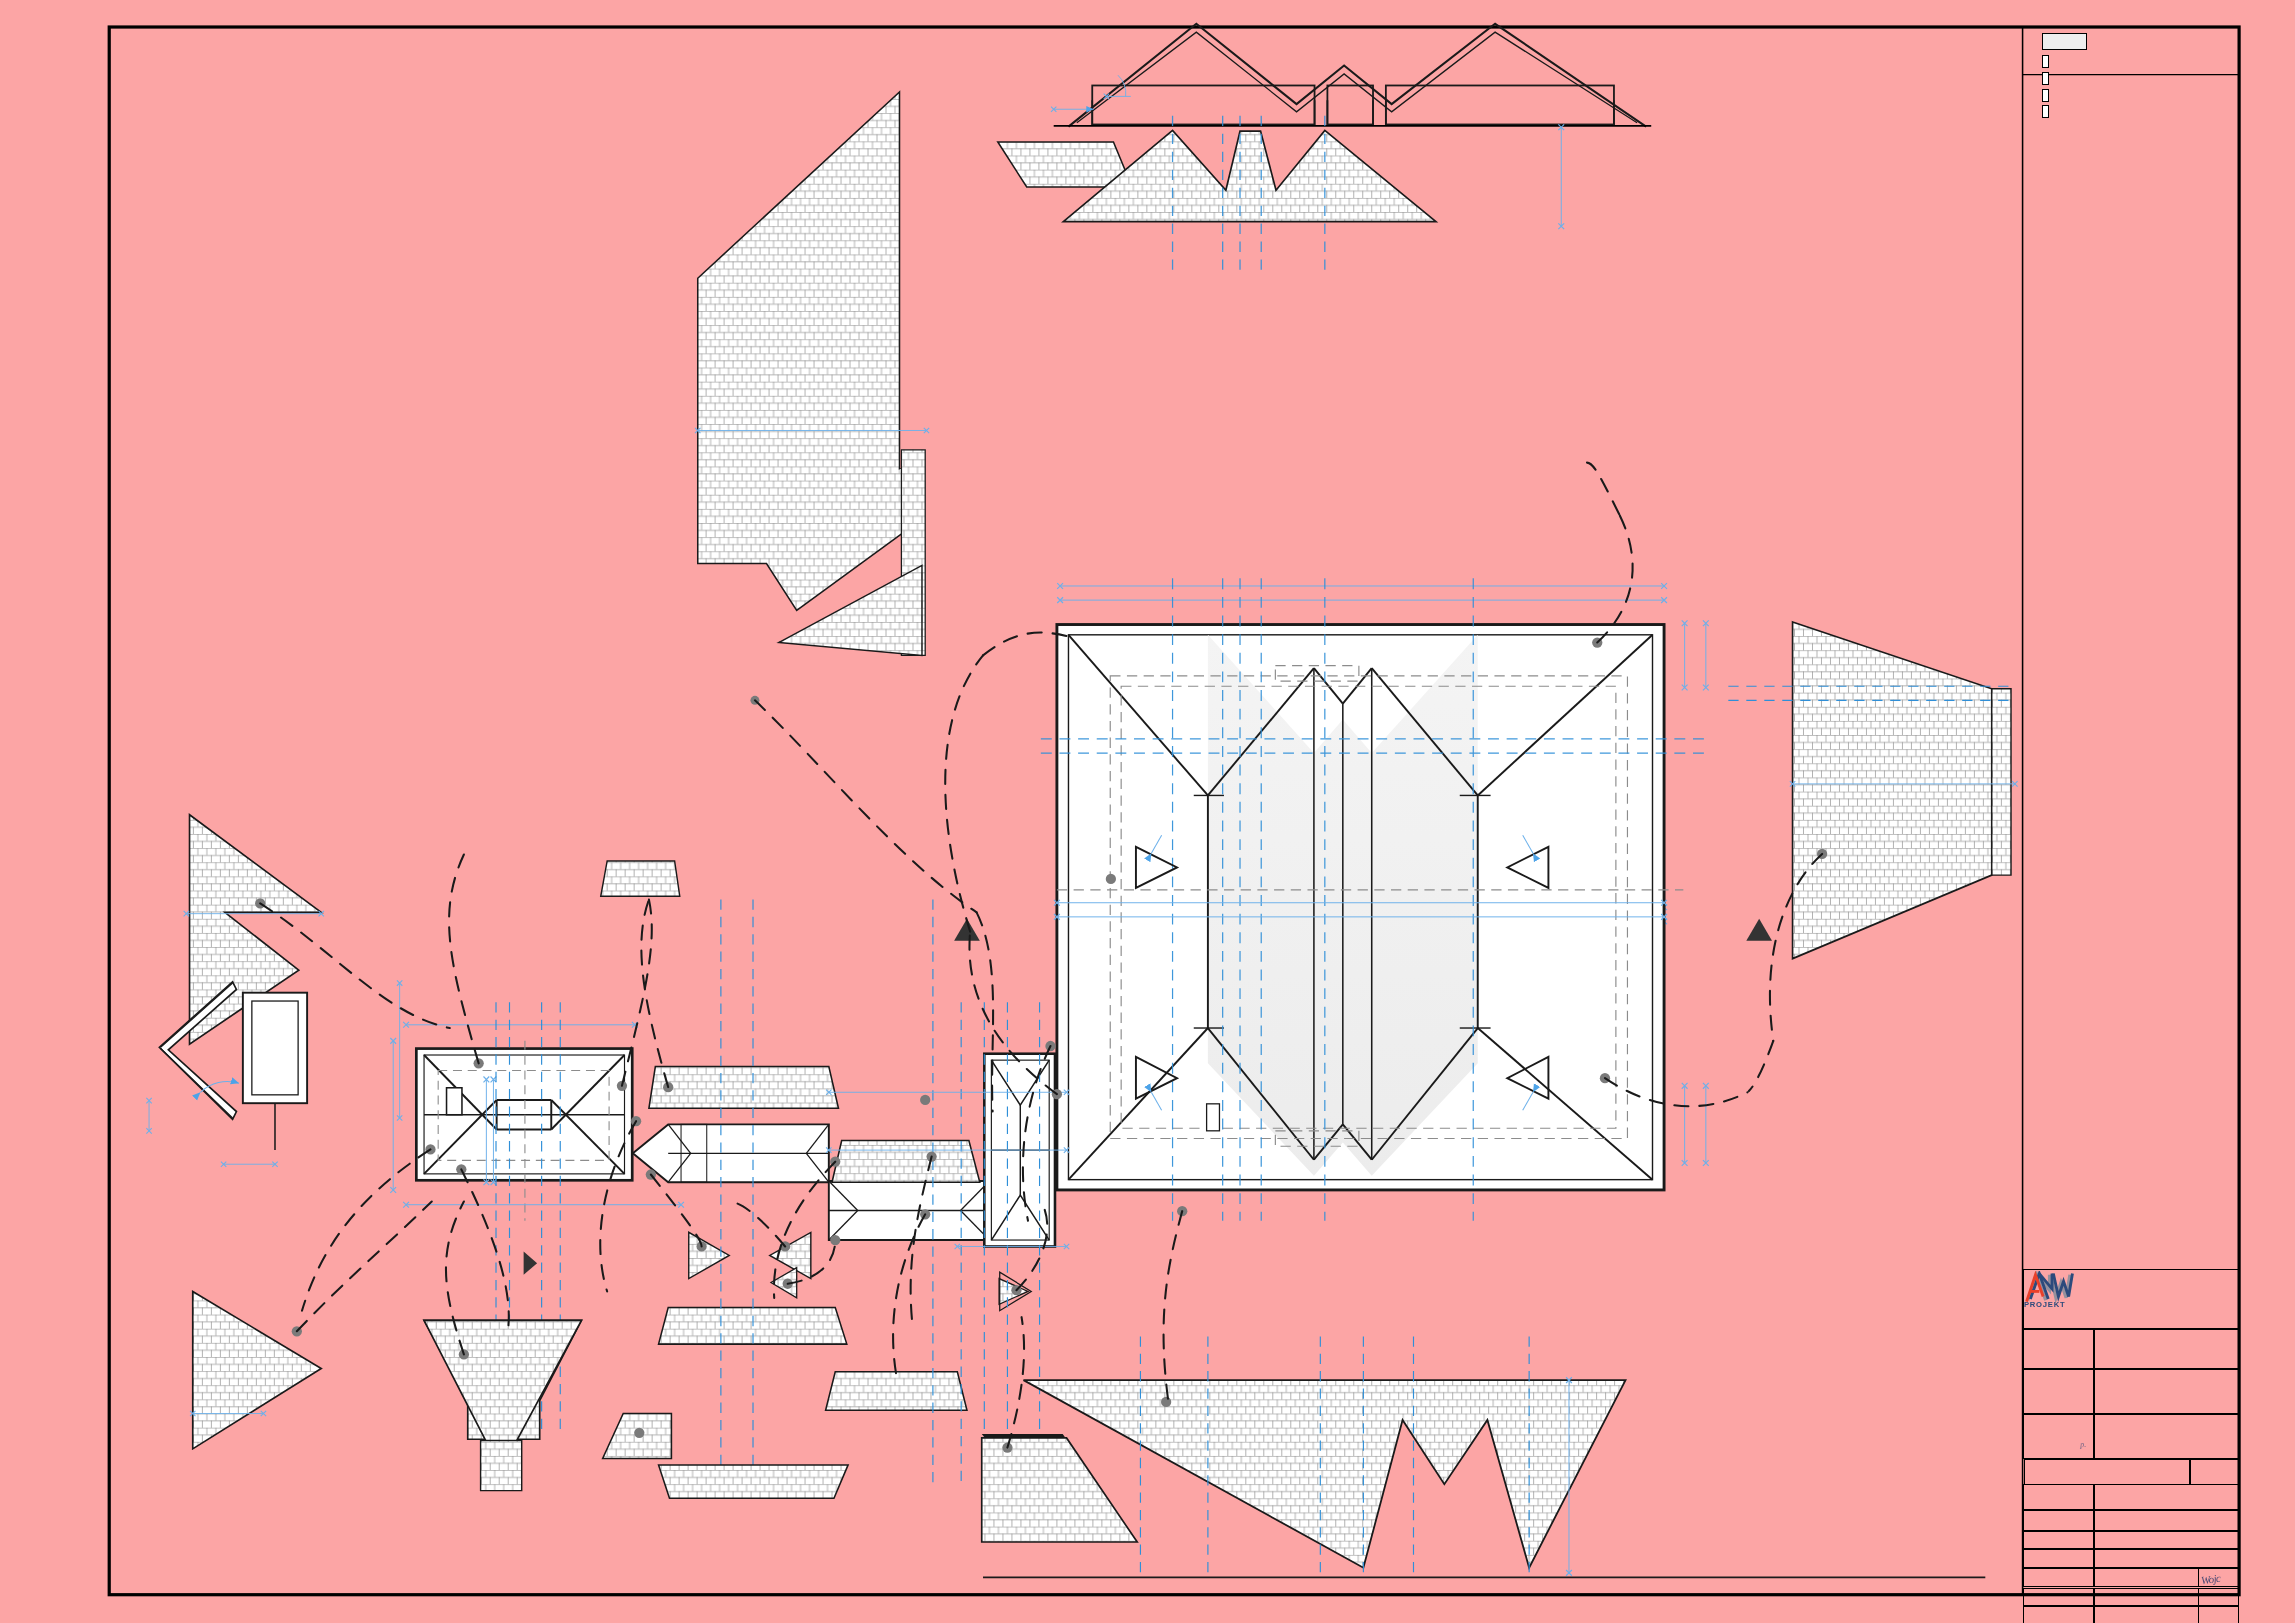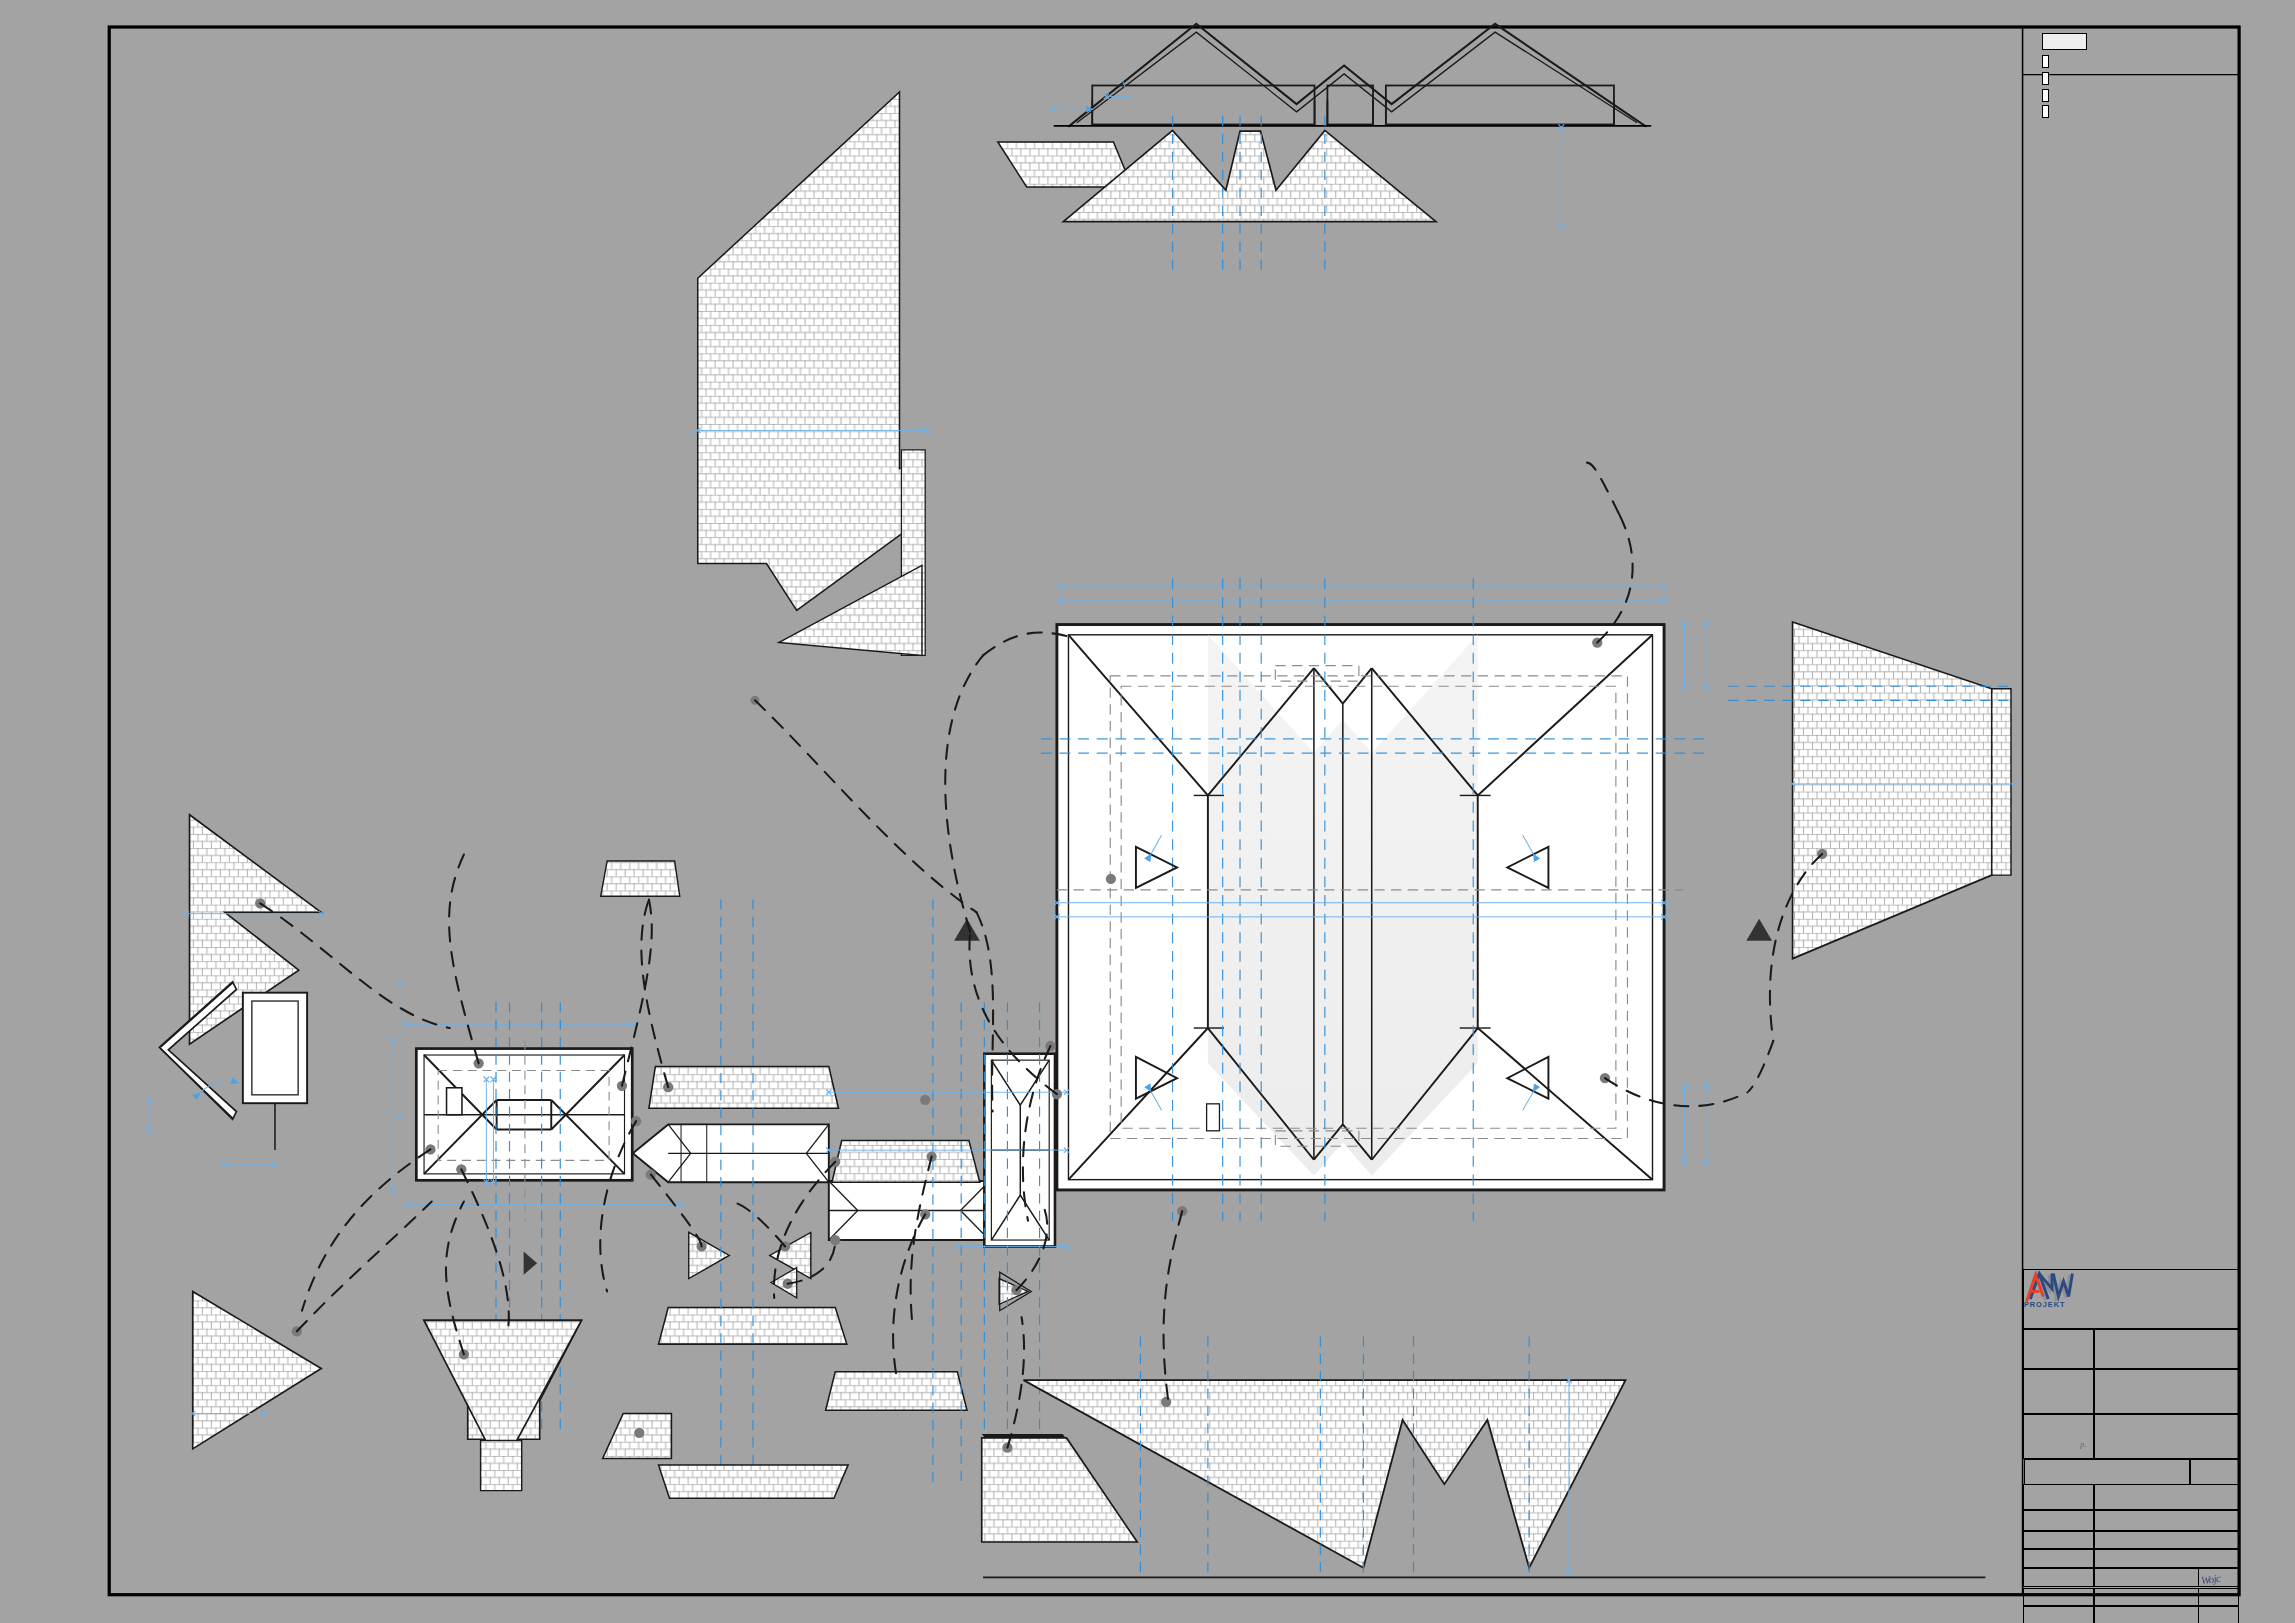--- a/index.html
+++ b/index.html
@@ -1,21 +1,21 @@
 <!DOCTYPE html>
 <html style="font-size:10.3px"><head>
 <meta charset="utf-8">
 <title>Roof Plan Drawing</title>
 <style>
   html,body{margin:0;padding:0;background:#ffffff;}
   body{
     width:2295px;height:1623px;overflow:hidden;position:relative;
     font-family:"Liberation Sans",sans-serif;color:#000;
   }
-  #sheet{position:absolute;inset:0;background:#a3a3a3;}
+  #sheet{position:absolute;inset:0;background:#fca5a5;}
   svg.layer{position:absolute;left:0;top:0;width:2295px;height:1623px;}
   
   #titleblock{
     position:absolute;left:2023px;top:1269px;width:217px;height:326px;
   }
   .tb-row{position:absolute;box-sizing:border-box;border:1px solid #000;}
   .logo-wrap{position:absolute;left:0px;top:22px;width:51px;height:37px;overflow:hidden;}
   .legend-box{
     position:absolute;left:2042px;top:33px;width:45px;height:16.7px;
     background:#eeeeee;border:1.3px solid #000;box-sizing:border-box;

